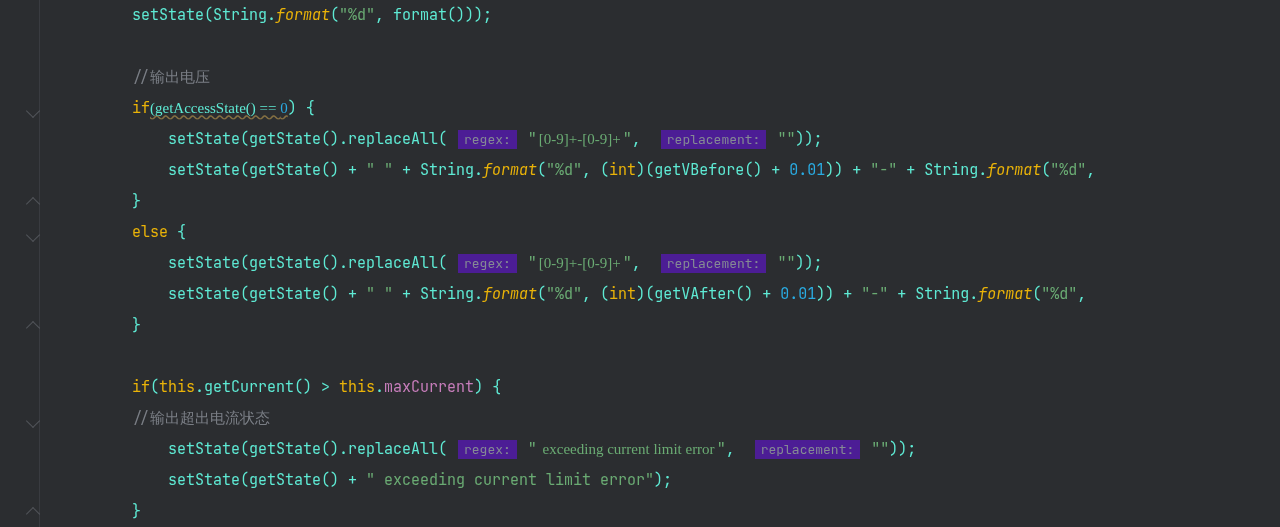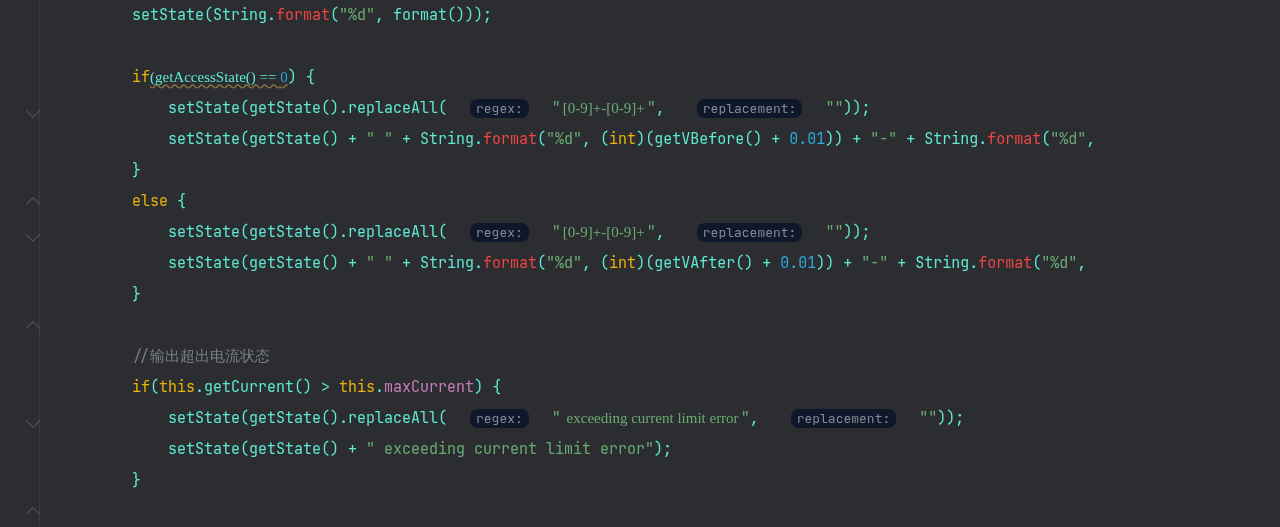--- a/index.html
+++ b/index.html
@@ -47,26 +47,26 @@
   }
   .line {
     height: 31px;
     line-height: 31px;
     white-space: pre;
     color: #bcbec4;
     padding-left: 20px;
   }
   .tok-plain   { color: #5eead4; }
   .tok-key     { color: #eab308; } 
-  .tok-italm   { color: #ef4444; } 
+  .tok-italm   { color: #eab308; font-style: italic; } 
   .tok-str     { color: #6aab73; }
   .tok-strhl   { color: #6aab73; padding:1px 2px; border-radius:2px;font-family:Liberation Serif, serif; }
   .tok-num     { color: #29abe2; }
   .tok-com     { color: #7a7e85; }
-  .tok-hint    { color: #858a94; background:#0f172a; font-size:13px; padding:1px 6px; border-radius:8px; margin:0 14px; font-style:normal; }
+  .tok-hint    { color: #858a94; background:#4c1d95; font-size:13px; padding:1px 6px; border-radius:0; margin:0 2px; font-style:normal; }
   .tok-field   { color: #c77dbb; }
   .tok-warn    { text-decoration: underline wavy #857042; text-decoration-skip-ink: none; font-family: Liberation Serif, serif; }
 </style>
 </head>
 <body>
 
 <div class="editor">
   <div class="gutter">
     <span class="fold-icon" style="top:106px"></span>
     <span class="fold-icon up" style="top:199px"></span>
@@ -75,42 +75,43 @@
     <span class="fold-icon" style="top:416px"></span>
     <span class="fold-icon up" style="top:509px"></span>
   </div>
 
   <div class="code-area">
 
     <div class="line"><span class="tok-plain">        setState(String.</span><span class="tok-italm">format</span><span class="tok-plain">(</span><span class="tok-str">"%d"</span><span class="tok-plain">, format()));</span></div>
 
     <div class="line"></div>
 
+    <div class="line">        <span class="tok-com">//输出电压</span></div>
 
     <div class="line">        <span class="tok-key">if</span><span class="tok-plain tok-warn">(getAccessState() == </span><span class="tok-num tok-warn">0</span><span class="tok-plain">) {</span></div>
 
     <div class="line"><span class="tok-plain">            setState(getState().replaceAll( </span><span class="tok-hint">regex:</span> <span class="tok-str">"</span><span class="tok-strhl">[0-9]+-[0-9]+</span><span class="tok-str">"</span><span class="tok-plain">,  </span><span class="tok-hint">replacement:</span> <span class="tok-str">""</span><span class="tok-plain">));</span></div>
 
     <div class="line"><span class="tok-plain">            setState(getState() + </span><span class="tok-str">" "</span><span class="tok-plain"> + String.</span><span class="tok-italm">format</span><span class="tok-plain">(</span><span class="tok-str">"%d"</span><span class="tok-plain">, (</span><span class="tok-key">int</span><span class="tok-plain">)(getVBefore() + </span><span class="tok-num">0.01</span><span class="tok-plain">)) + </span><span class="tok-str">"-"</span><span class="tok-plain"> + String.</span><span class="tok-italm">format</span><span class="tok-plain">(</span><span class="tok-str">"%d"</span><span class="tok-plain">,</span></div>
 
     <div class="line"><span class="tok-plain">        }</span></div>
 
     <div class="line">        <span class="tok-key">else</span><span class="tok-plain"> {</span></div>
 
     <div class="line"><span class="tok-plain">            setState(getState().replaceAll( </span><span class="tok-hint">regex:</span> <span class="tok-str">"</span><span class="tok-strhl">[0-9]+-[0-9]+</span><span class="tok-str">"</span><span class="tok-plain">,  </span><span class="tok-hint">replacement:</span> <span class="tok-str">""</span><span class="tok-plain">));</span></div>
 
     <div class="line"><span class="tok-plain">            setState(getState() + </span><span class="tok-str">" "</span><span class="tok-plain"> + String.</span><span class="tok-italm">format</span><span class="tok-plain">(</span><span class="tok-str">"%d"</span><span class="tok-plain">, (</span><span class="tok-key">int</span><span class="tok-plain">)(getVAfter() + </span><span class="tok-num">0.01</span><span class="tok-plain">)) + </span><span class="tok-str">"-"</span><span class="tok-plain"> + String.</span><span class="tok-italm">format</span><span class="tok-plain">(</span><span class="tok-str">"%d"</span><span class="tok-plain">,</span></div>
 
     <div class="line"><span class="tok-plain">        }</span></div>
 
     <div class="line"></div>
 
+    <div class="line">        <span class="tok-key">if</span><span class="tok-plain">(</span><span class="tok-key">this</span><span class="tok-plain">.getCurrent() &gt; </span><span class="tok-key">this</span><span class="tok-plain">.</span><span class="tok-field">maxCurrent</span><span class="tok-plain">) {</span></div>
+
     <div class="line">        <span class="tok-com">//输出超出电流状态</span></div>
-
-    <div class="line">        <span class="tok-key">if</span><span class="tok-plain">(</span><span class="tok-key">this</span><span class="tok-plain">.getCurrent() &gt; </span><span class="tok-key">this</span><span class="tok-plain">.</span><span class="tok-field">maxCurrent</span><span class="tok-plain">) {</span></div>
 
     <div class="line"><span class="tok-plain">            setState(getState().replaceAll( </span><span class="tok-hint">regex:</span> <span class="tok-str">"</span><span class="tok-strhl"> exceeding current limit error</span><span class="tok-str">"</span><span class="tok-plain">,  </span><span class="tok-hint">replacement:</span> <span class="tok-str">""</span><span class="tok-plain">));</span></div>
 
     <div class="line"><span class="tok-plain">            setState(getState() + </span><span class="tok-str">" exceeding current limit error"</span><span class="tok-plain">);</span></div>
 
     <div class="line"><span class="tok-plain">        }</span></div>
 
   </div>
 </div>
 

